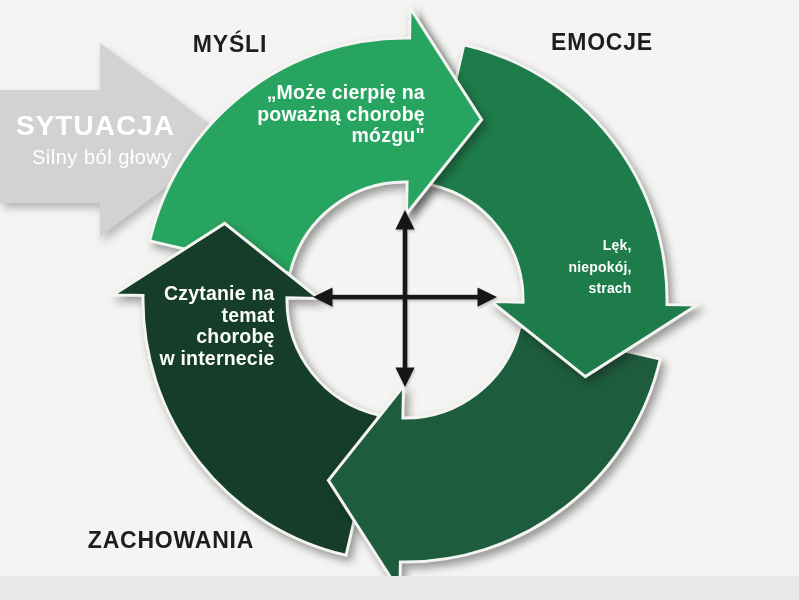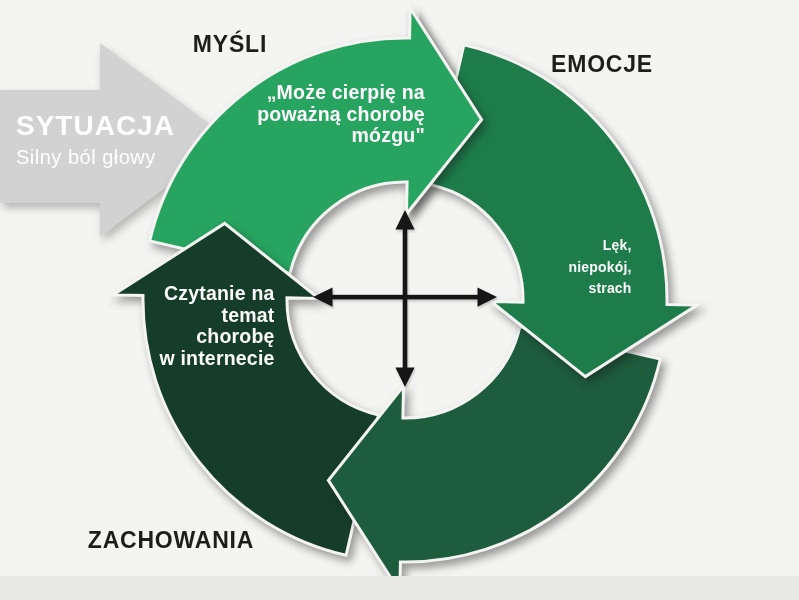--- a/index.html
+++ b/index.html
@@ -60,30 +60,30 @@
       <rect x="330" y="294.8" width="152" height="4.6"></rect>
       <rect x="402.7" y="227" width="4.6" height="146"></rect>
       <polygon points="313,297.1 332.5,287.5 332.5,306.7"></polygon>
       <polygon points="497,297.1 477.5,287.5 477.5,306.7"></polygon>
       <polygon points="405,210 395.4,229.5 414.6,229.5"></polygon>
       <polygon points="405,387 395.4,367.5 414.6,367.5"></polygon>
     </g>
   </svg>
 
   <div class="lbl" style="left:230px;top:44px">MYŚLI</div>
-  <div class="lbl" style="left:602px;top:64px">EMOCJE</div>
+  <div class="lbl" style="left:602px;top:42px">EMOCJE</div>
   <div class="lbl" style="left:171px;top:540px">ZACHOWANIA</div>
 
   <div class="node-text" style="left:341px;top:114px">„Może cierpię na
 poważną chorobę
 mózgu"</div>
   <div class="node-text small" style="left:600px;top:267px">Lęk,
 niepokój,
 strach</div>
   <div class="node-text" style="left:217px;top:326px">Czytanie na
 temat
 chorobę
 w internecie</div>
 
   <div class="sit-title" style="left:16px;top:126px">SYTUACJA</div>
-  <div class="sit-sub" style="left:16px;top:157px">Silny ból głowy</div>
+  <div class="sit-sub" style="left:32px;top:157px">Silny ból głowy</div>
 
 </div>
 
 </body></html>

